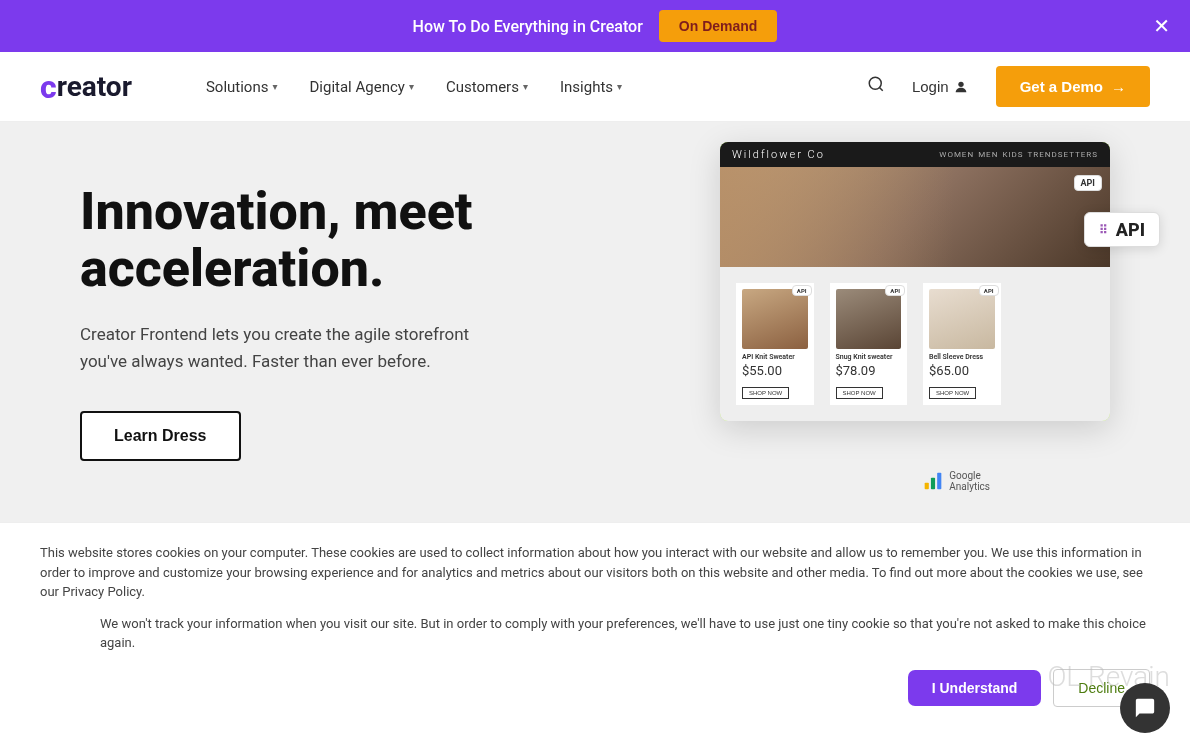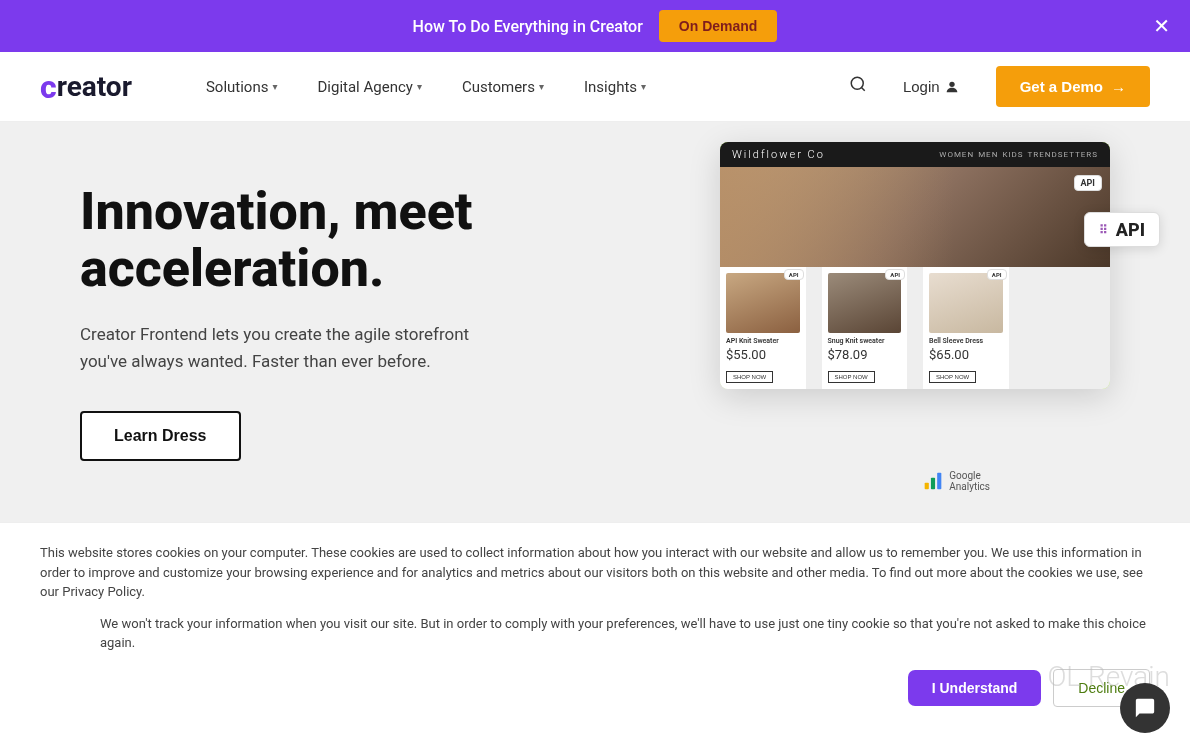--- a/index.html
+++ b/index.html
@@ -58,42 +58,42 @@
     .logo-text {
       font-size: 28px;
       font-weight: 700;
       color: #1a1a2e;
       display: flex;
       align-items: center;
     }
     .nav {
       display: flex;
       align-items: flex-end;
-      gap: 12px;
+      gap: 4px;
       flex: 1;
     }
     .nav-item {
       display: flex;
       align-items: center;
       gap: 4px;
       padding: 8px 14px;
       font-size: 15px;
       color: #333;
       cursor: pointer;
       border-radius: 4px;
       white-space: nowrap;
     }
     .nav-chevron {
       font-size: 10px;
       color: #666;
     }
     .nav-actions {
       display: flex;
       align-items: center;
-      gap: 36px;
+      gap: 27px;
     }
     .search-icon-btn {
       background: none;
       border: none;
       cursor: pointer;
       font-size: 18px;
       color: #333;
     }
     .login-btn {
       background: none;
@@ -213,21 +213,21 @@
       font-size: 9px;
       font-weight: 700;
       color: #333;
       position: absolute;
     }
     .storefront-products {
       display: grid;
       grid-template-columns: repeat(4, 1fr);
       gap: 16px;
       background: #eee;
-      padding: 0;
+      padding: 16px;
     }
     .product-card {
       background: white;
       padding: 6px;
       position: relative;
     }
     .product-img {
       width: 100%;
       height: 60px;
       border-radius: 2px;

